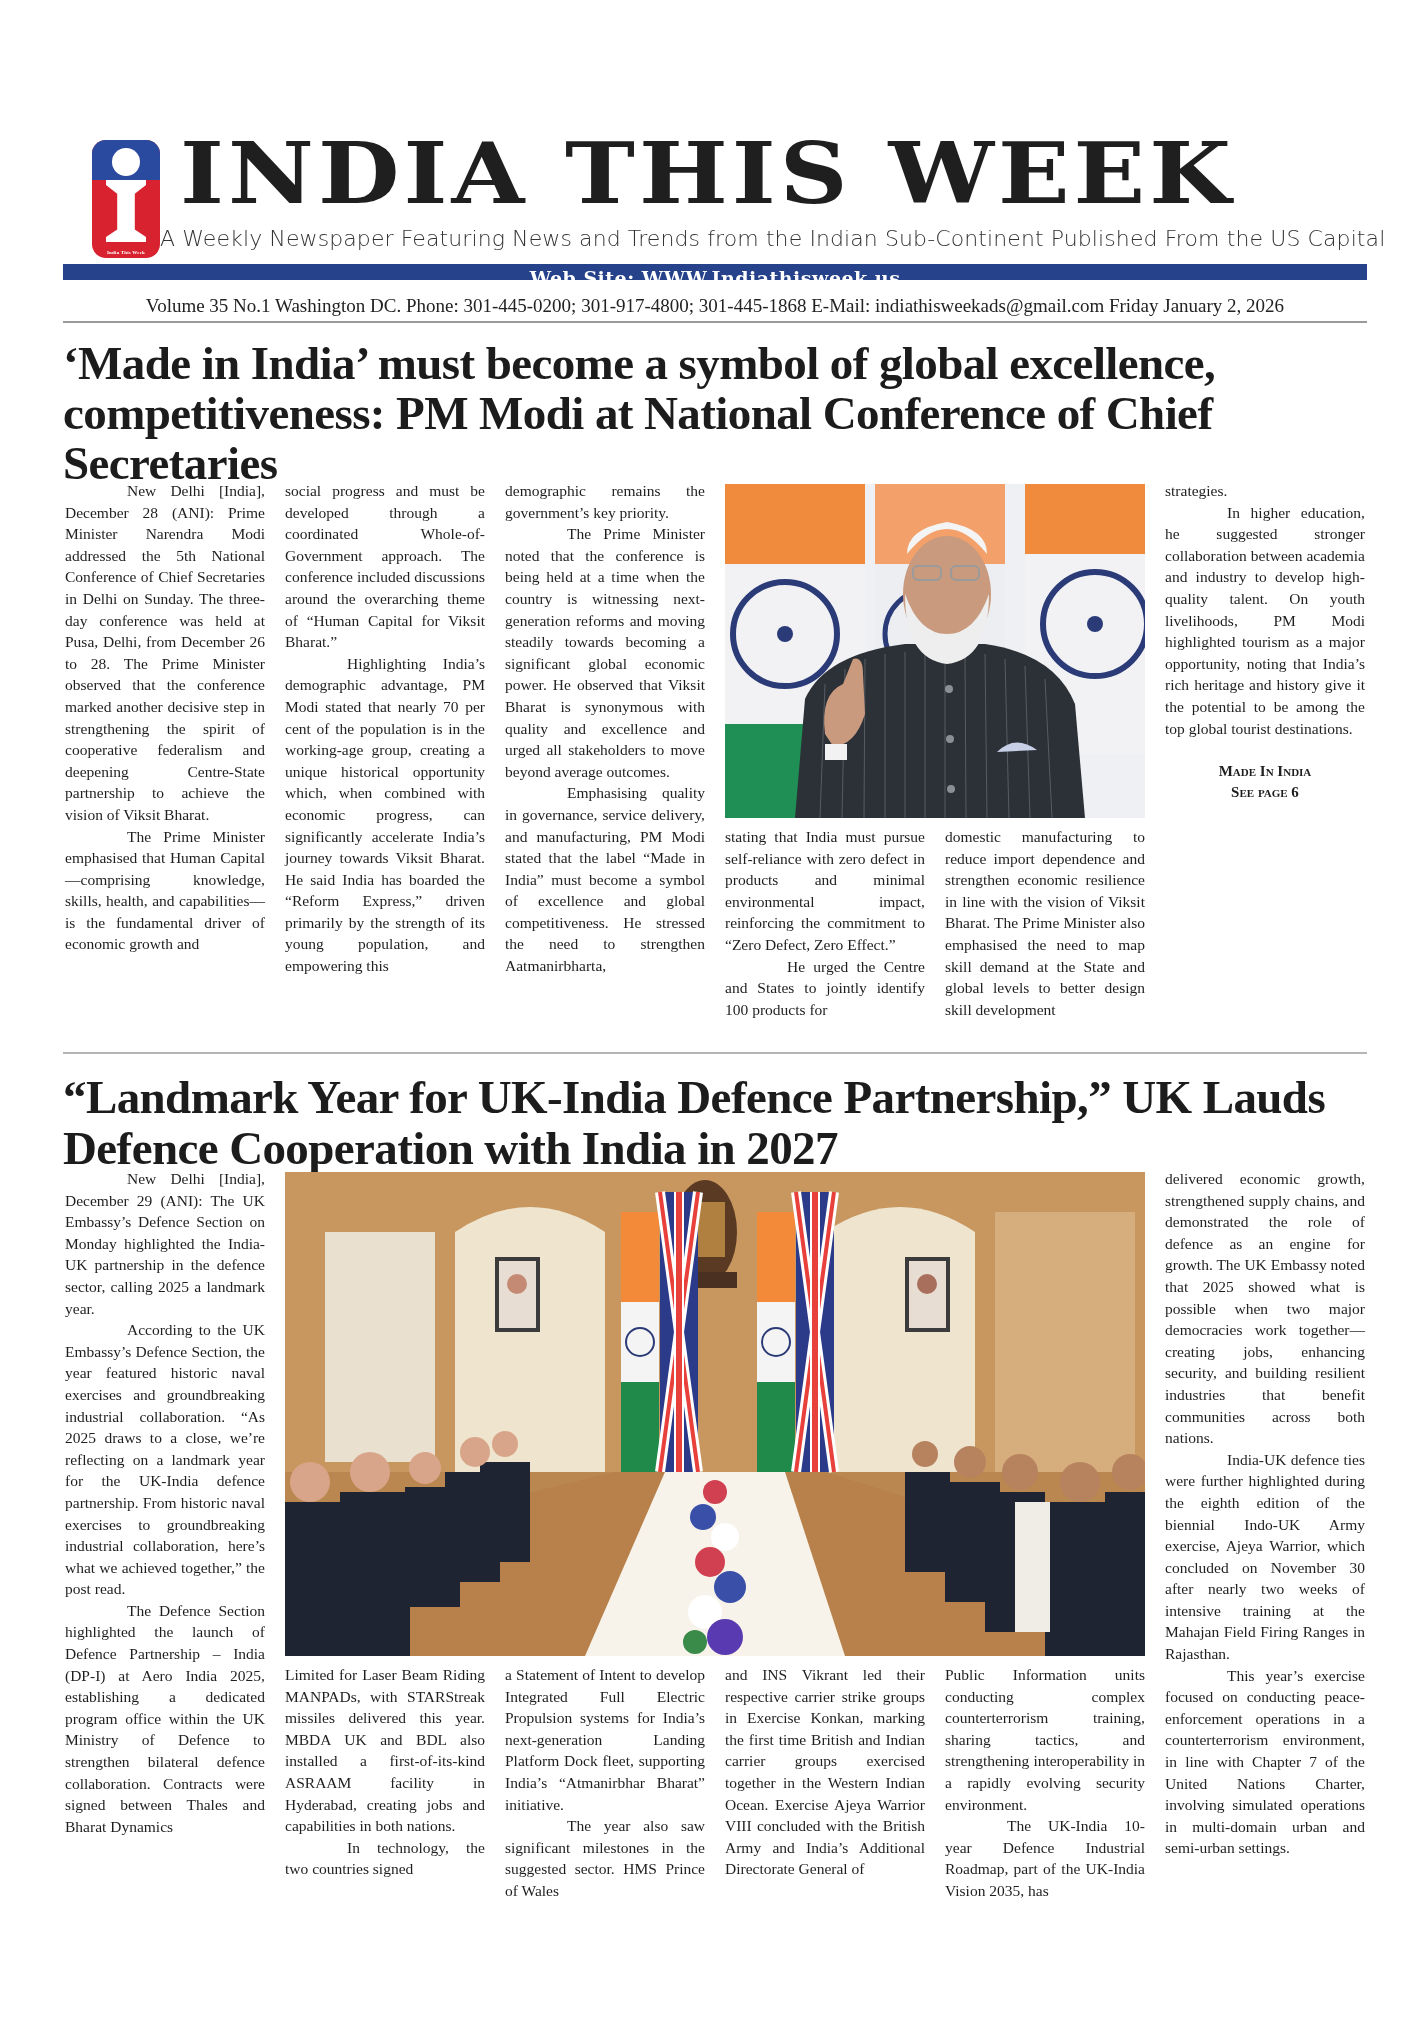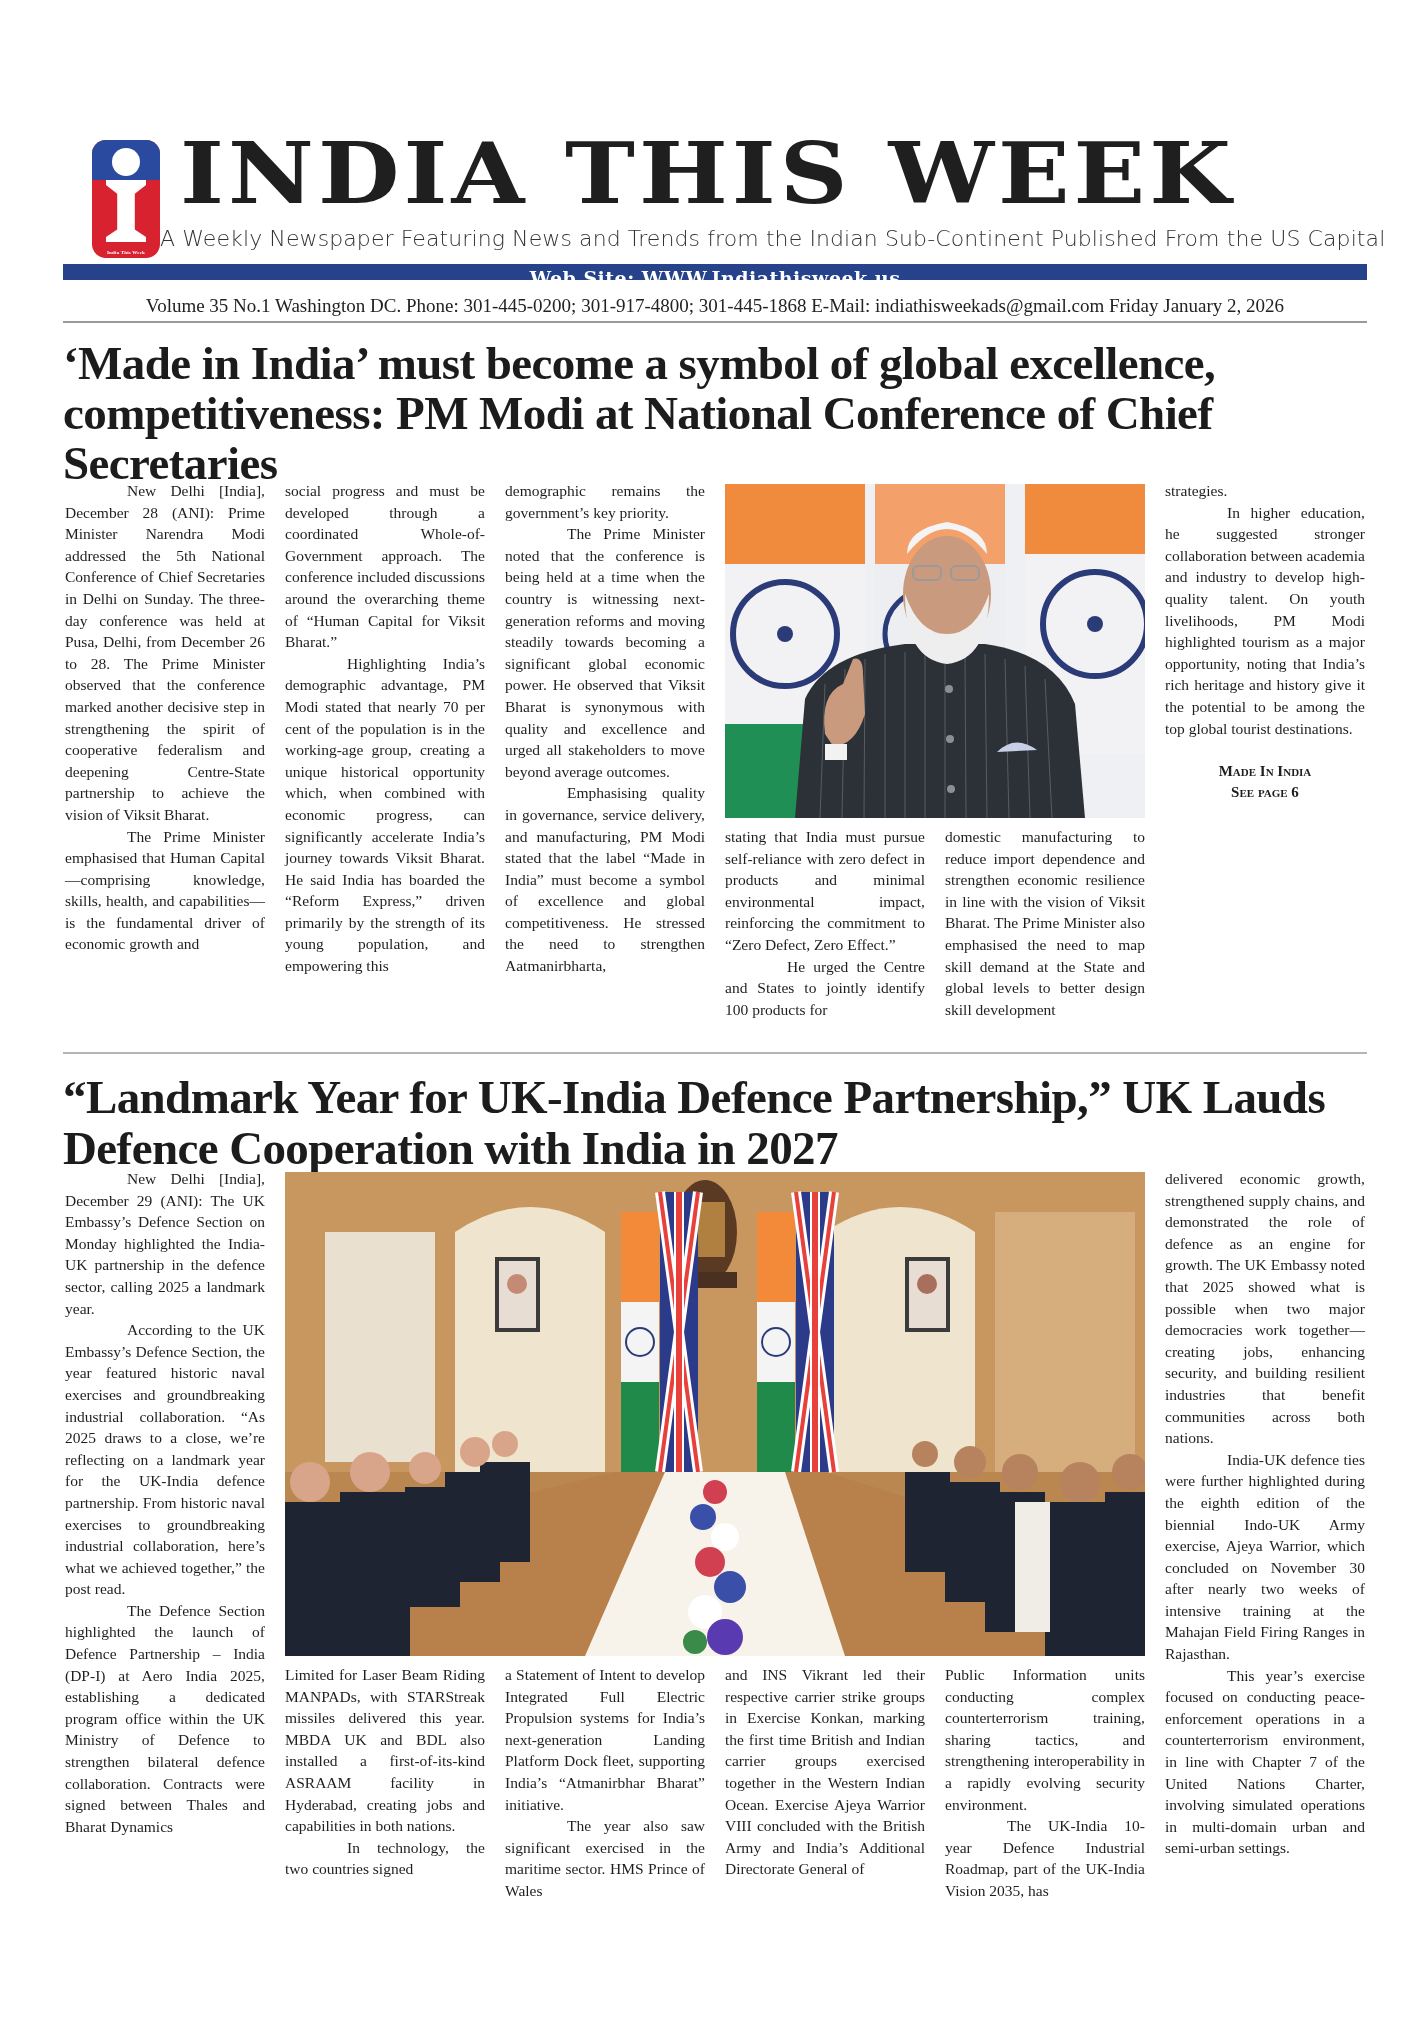--- a/index.html
+++ b/index.html
@@ -245,21 +245,21 @@
     </g>
   </svg>
 </div>
 
 <div class="col" style="left:285px; top:1664px; width:200px;">
   <p class="noindent">Limited for Laser Beam Riding MANPADs, with STARStreak missiles delivered this year. MBDA UK and BDL also installed a first-of-its-kind ASRAAM facility in Hyderabad, creating jobs and capabilities in both nations.</p>
   <p>In technology, the two countries signed</p>
 </div>
 <div class="col" style="left:505px; top:1664px; width:200px;">
   <p class="noindent">a Statement of Intent to develop Integrated Full Electric Propulsion systems for India’s next-generation Landing Platform Dock fleet, supporting India’s “Atmanirbhar Bharat” initiative.</p>
-  <p>The year also saw significant exercised in the maritime sector. HMS Prince of Wales</p>
+  <p>The year also saw significant milestones in the suggested sector. HMS Prince of Wales</p>
 </div>
 <div class="col" style="left:725px; top:1664px; width:200px;">
   <p class="noindent">and INS Vikrant led their respective carrier strike groups in Exercise Konkan, marking the first time British and Indian carrier groups exercised together in the Western Indian Ocean. Exercise Ajeya Warrior VIII concluded with the British Army and India’s Additional Directorate General of</p>
 </div>
 <div class="col" style="left:945px; top:1664px; width:200px;">
   <p class="noindent">Public Information units conducting complex counterterrorism training, sharing tactics, and strengthening interoperability in a rapidly evolving security environment.</p>
   <p>The UK-India 10-year Defence Industrial Roadmap, part of the UK-India Vision 2035, has</p>
 </div>
 <div class="col" style="left:1165px; top:1168px; width:200px;">
   <p class="noindent">delivered economic growth, strengthened supply chains, and demonstrated the role of defence as an engine for growth. The UK Embassy noted that 2025 showed what is possible when two major democracies work together—creating jobs, enhancing security, and building resilient industries that benefit communities across both nations.</p>

